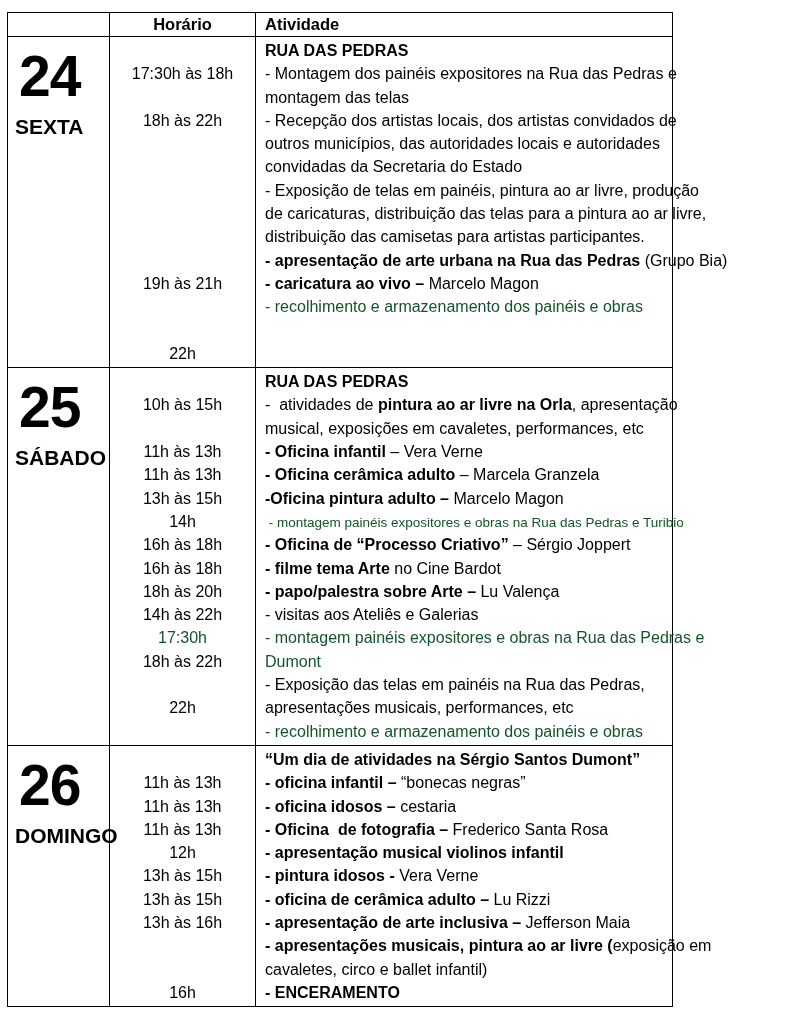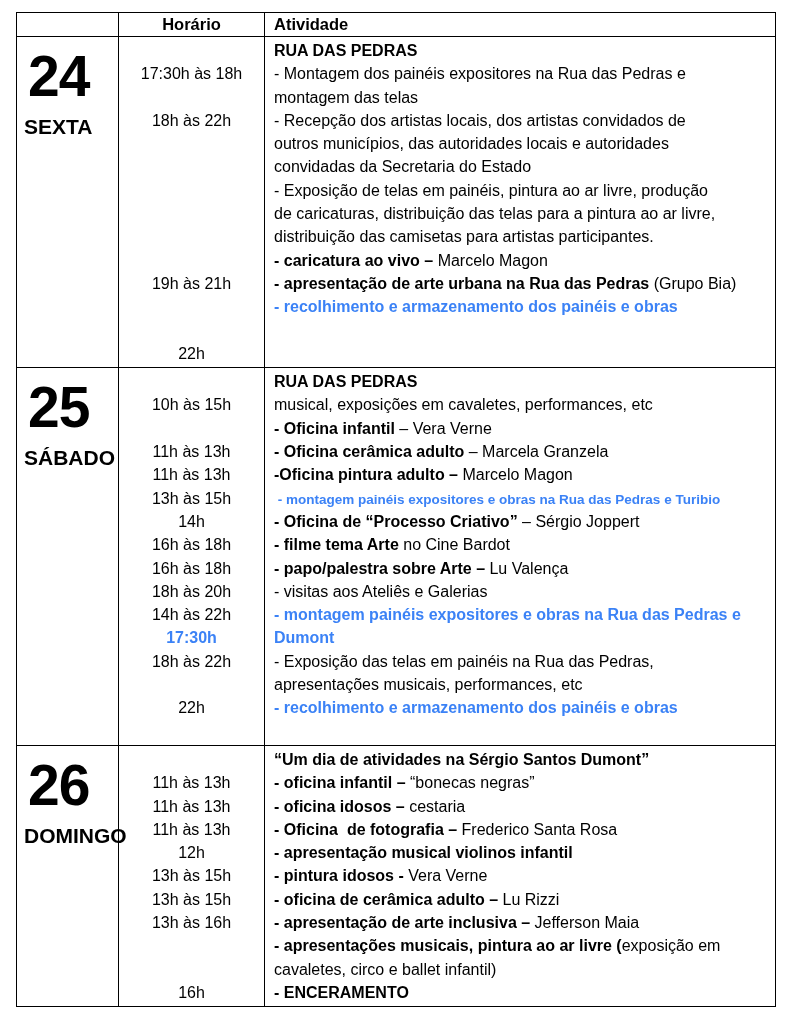--- a/index.html
+++ b/index.html
@@ -2,21 +2,21 @@
 <html><head>
 <meta charset="utf-8">
 <style>
   html,body{margin:0;padding:0;background:#ffffff;}
   body{
     width:796px;height:1023px;position:relative;overflow:hidden;
     font-family:"Liberation Sans",sans-serif;color:#000;
     -webkit-font-smoothing:antialiased;
   }
   .tbl{
-    position:absolute;left:16px;top:12px;width:760px;
+    position:absolute;left:7px;top:12px;width:666px;
     border:1.5px solid #000;box-sizing:border-box;background:#fff;
   }
   .row{display:flex;}
   .hdr{border-bottom:1px solid #000;}
   .cell{box-sizing:border-box;}
   .col-day{width:102px;border-right:1px solid #000;flex:0 0 auto;}
   .col-time{width:146px;border-right:1px solid #000;flex:0 0 auto;text-align:center;}
   .col-act{flex:1 1 auto;padding-left:9px;}
   .hdr .cell{height:23px;line-height:23px;font-weight:700;font-size:16.5px;}
   .day-section{border-bottom:1px solid #000;}
@@ -26,21 +26,21 @@
     font-size:57px;font-weight:700;line-height:1.02;margin:4px 0 10px 11px;
     letter-spacing:-1px;
   }
   .day-name{font-size:21px;font-weight:700;margin-left:7px;letter-spacing:0px;}
   .time-cell,.act-cell{padding-top:2px;padding-bottom:2px;}
   .line{
     height:23.3px;line-height:23.3px;font-size:16px;white-space:pre;
     overflow:visible;
   }
   .b{font-weight:700;}
-  .gray{color:#3b82f6;font-weight:bold;}
+  .gray{color:#14532d;}
   .small{font-size:13.5px;}
 </style>
 </head>
 <body>
 
 <div class="tbl">
   <div class="row hdr">
     <div class="cell col-day"></div>
     <div class="cell col-time">Horário</div>
     <div class="cell col-act">Atividade</div>
@@ -70,22 +70,22 @@
     <div class="cell col-act act-cell">
           <div class="line"><span class="b">RUA DAS PEDRAS</span></div>
           <div class="line"><span>- Montagem dos painéis expositores na Rua das Pedras e</span></div>
           <div class="line"><span>montagem das telas</span></div>
           <div class="line"><span>- Recepção dos artistas locais, dos artistas convidados de</span></div>
           <div class="line"><span>outros municípios, das autoridades locais e autoridades</span></div>
           <div class="line"><span>convidadas da Secretaria do Estado</span></div>
           <div class="line"><span>- Exposição de telas em painéis, pintura ao ar livre, produção</span></div>
           <div class="line"><span>de caricaturas, distribuição das telas para a pintura ao ar livre,</span></div>
           <div class="line"><span>distribuição das camisetas para artistas participantes.</span></div>
+          <div class="line"><span class="b">- apresentação de arte urbana na Rua das Pedras </span><span>(Grupo Bia)</span></div>
           <div class="line"><span class="b">- caricatura ao vivo – </span><span>Marcelo Magon</span></div>
-          <div class="line"><span class="b">- apresentação de arte urbana na Rua das Pedras </span><span>(Grupo Bia)</span></div>
           <div class="line"><span class="gray">- recolhimento e armazenamento dos painéis e obras</span></div>
         </div>
   </div>
 
   <div class="row day-section">
     <div class="cell col-day day-cell">
       <div class="day-number">25</div>
       <div class="day-name">SÁBADO</div>
     </div>
     <div class="cell col-time time-cell">
@@ -101,20 +101,21 @@
           <div class="line">18h às 20h</div>
           <div class="line">14h às 22h</div>
           <div class="line gray">17:30h</div>
           <div class="line">18h às 22h</div>
           <div class="line">&nbsp;</div>
           <div class="line">22h</div>
           <div class="line">&nbsp;</div>
         </div>
     <div class="cell col-act act-cell">
           <div class="line"><span class="b">RUA DAS PEDRAS</span></div>
+          <div class="line"><span>-  atividades de </span><span class="b">pintura ao ar livre na Orla</span><span>, apresentação</span></div>
           <div class="line"><span>musical, exposições em cavaletes, performances, etc</span></div>
           <div class="line"><span class="b">- Oficina infantil</span><span> – Vera Verne</span></div>
           <div class="line"><span class="b">- Oficina cerâmica adulto</span><span> – Marcela Granzela</span></div>
           <div class="line"><span class="b">-Oficina pintura adulto – </span><span>Marcelo Magon</span></div>
           <div class="line"><span class="gray small"> - montagem painéis expositores e obras na Rua das Pedras e Turibio</span></div>
           <div class="line"><span class="b">- Oficina de “Processo Criativo”</span><span> – Sérgio Joppert</span></div>
           <div class="line"><span class="b">- filme tema Arte</span><span> no Cine Bardot</span></div>
           <div class="line"><span class="b">- papo/palestra sobre Arte – </span><span>Lu Valença</span></div>
           <div class="line"><span>- visitas aos Ateliês e Galerias</span></div>
           <div class="line"><span class="gray">- montagem painéis expositores e obras na Rua das Pedras e</span></div>

